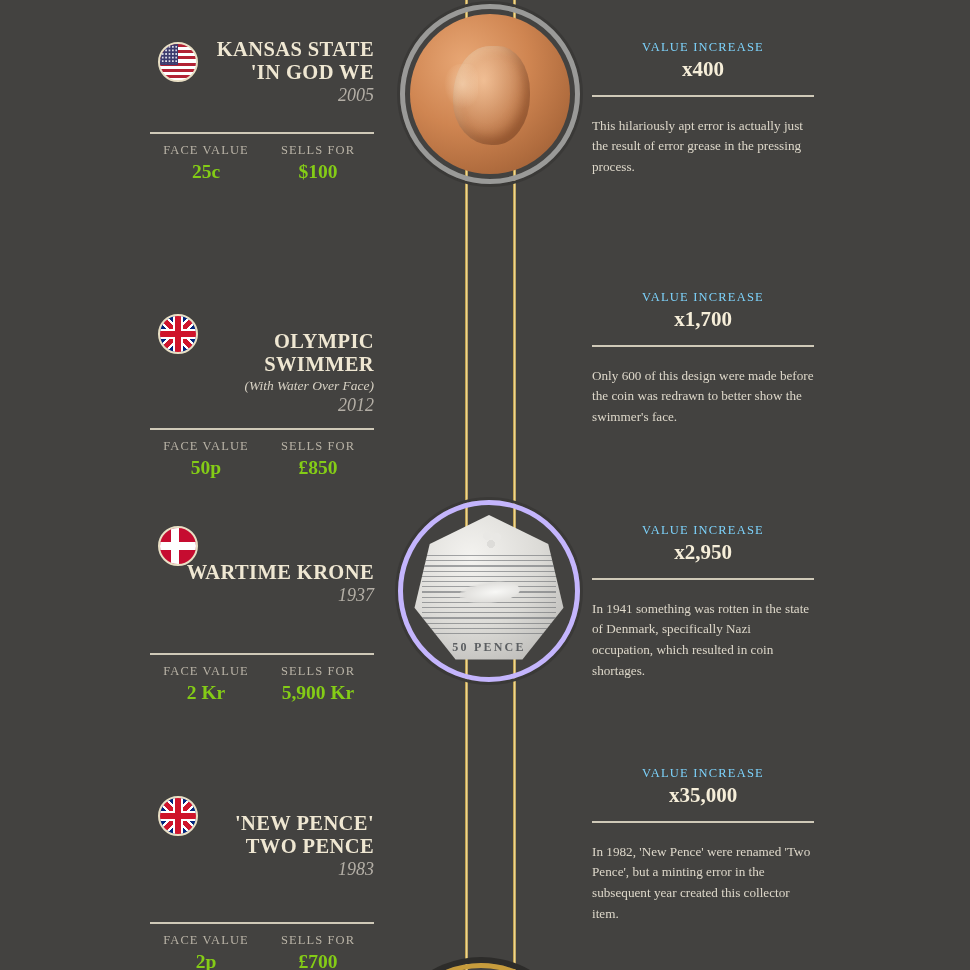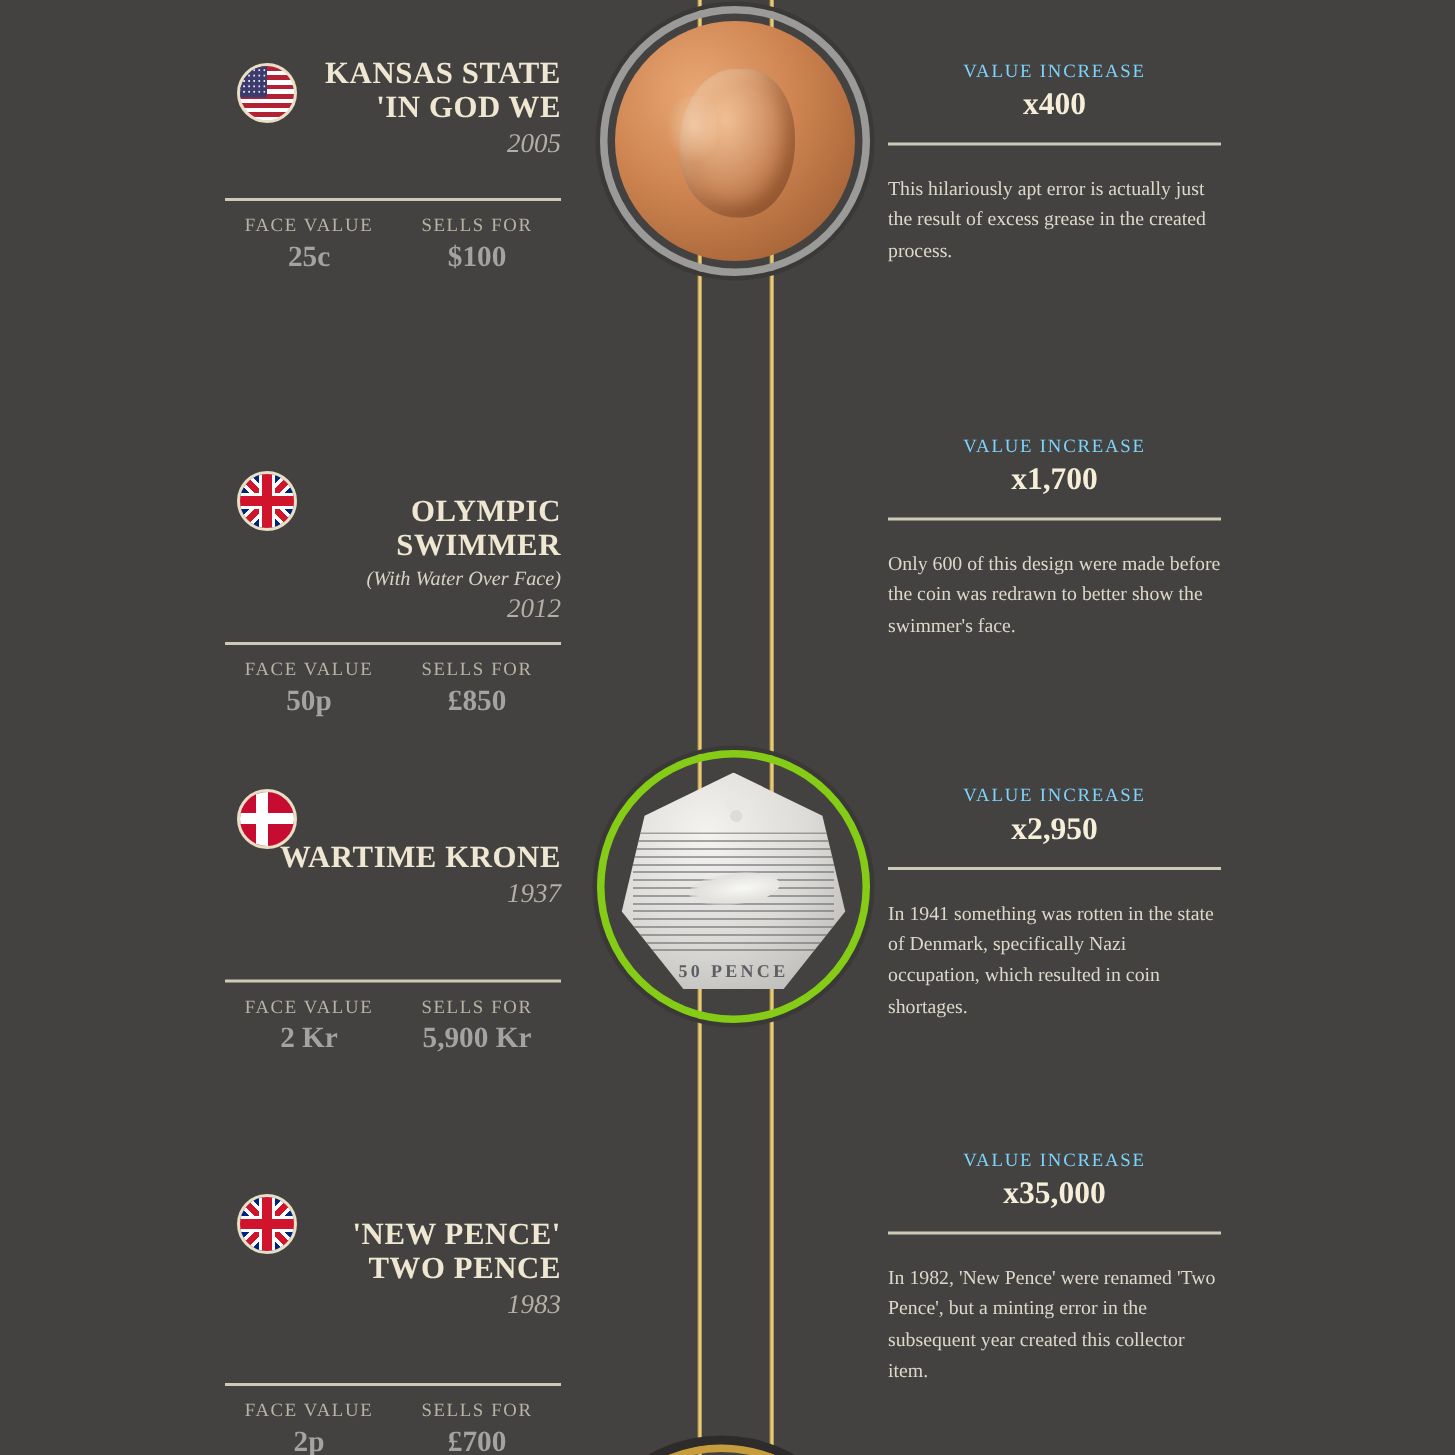--- a/index.html
+++ b/index.html
@@ -168,21 +168,21 @@
   .stat { flex: 1; text-align: center; }
   .stat-label {
     font-size: 12.5px;
     letter-spacing: 1.1px;
     color: #b9b3a6;
     text-transform: uppercase;
   }
   .stat-value {
     font-size: 19.5px;
     font-weight: bold;
-    color: #a3a3a3;
+    color: #84cc16;
     margin-top: 3px;
   }
 
   
   .right-col {
     position: absolute;
     left: 592px;
     width: 222px;
     top: 40px;
   }
@@ -258,21 +258,21 @@
     left: -12%; top: 18%;
     width: 44%; height: 46%;
     background: radial-gradient(ellipse at 55% 45%, rgba(255,230,200,.5), transparent 70%);
     border-radius: 50% 30% 40% 55%;
   }
 
   
   .coin2 { left: 398px; top: 252px; }
   .coin2 .coin-ring {
     width: 182px; height: 182px;
-    border: 5px solid #84cc16;
+    border: 5px solid #c4b5fd;
     box-shadow: 0 0 0 3px #3a3937;
   }
   .hepta {
     position: absolute;
     inset: 10px;
     background: radial-gradient(circle at 38% 28%, #f4f3f0 0%, #dcdbd7 48%, #bfbebb 80%, #a5a4a1 100%);
     clip-path: polygon(50% 0%, 89% 19%, 99% 61%, 72% 95%, 28% 95%, 1% 61%, 11% 19%);
   }
   .waves {
     position: absolute;
@@ -357,21 +357,21 @@
       <div class="coin-face">
         <div class="quarter-head"></div>
       </div>
     </div>
   </div>
 
   <div class="right-col">
     <div class="vi-label">VALUE INCREASE</div>
     <div class="vi-value">x400</div>
     <div class="right-divider"></div>
-    <div class="blurb">This hilariously apt error is actually just the result of excess grease in the created process.</div>
+    <div class="blurb">This hilariously apt error is actually just the result of error grease in the pressing process.</div>
   </div>
 </div>
 
 <div class="row row-1">
 
   <div class="left-col">
     <div class="flag flag-uk">
       <div class="cross-w"></div>
         <div class="cross-r"></div>
     </div>

